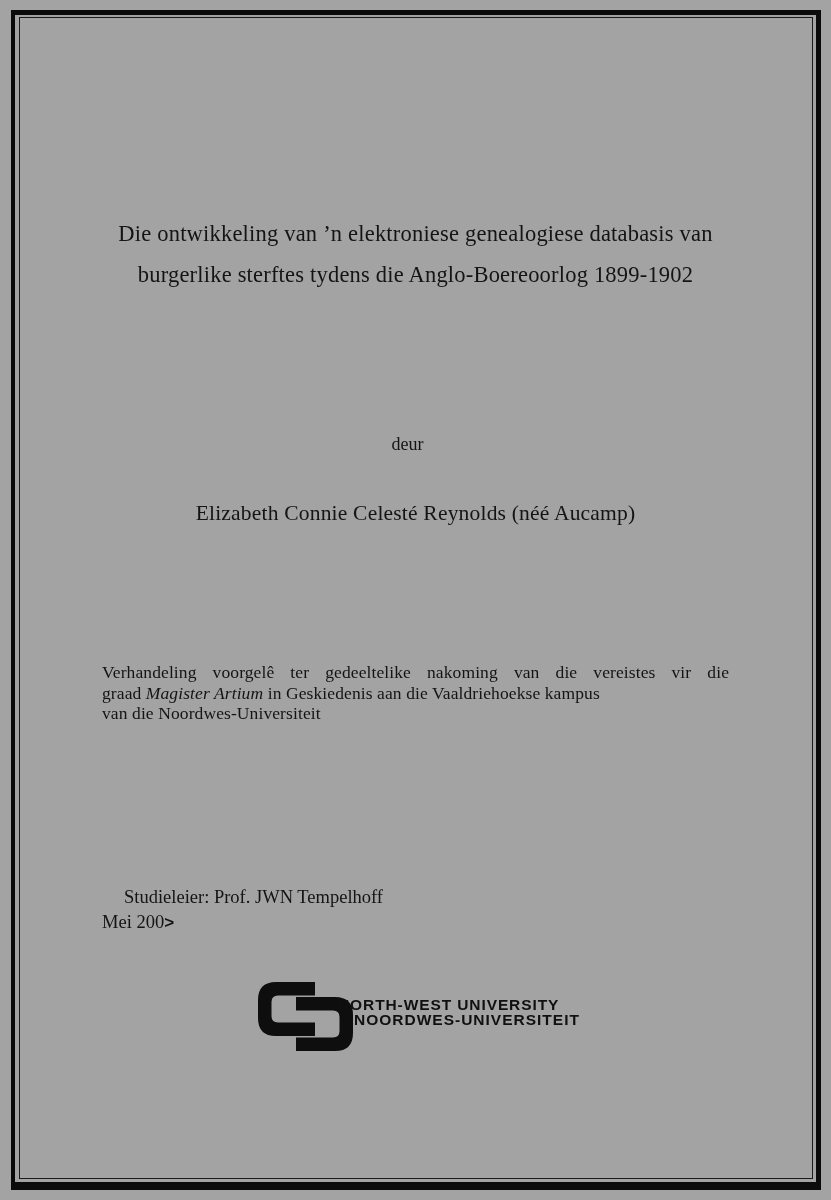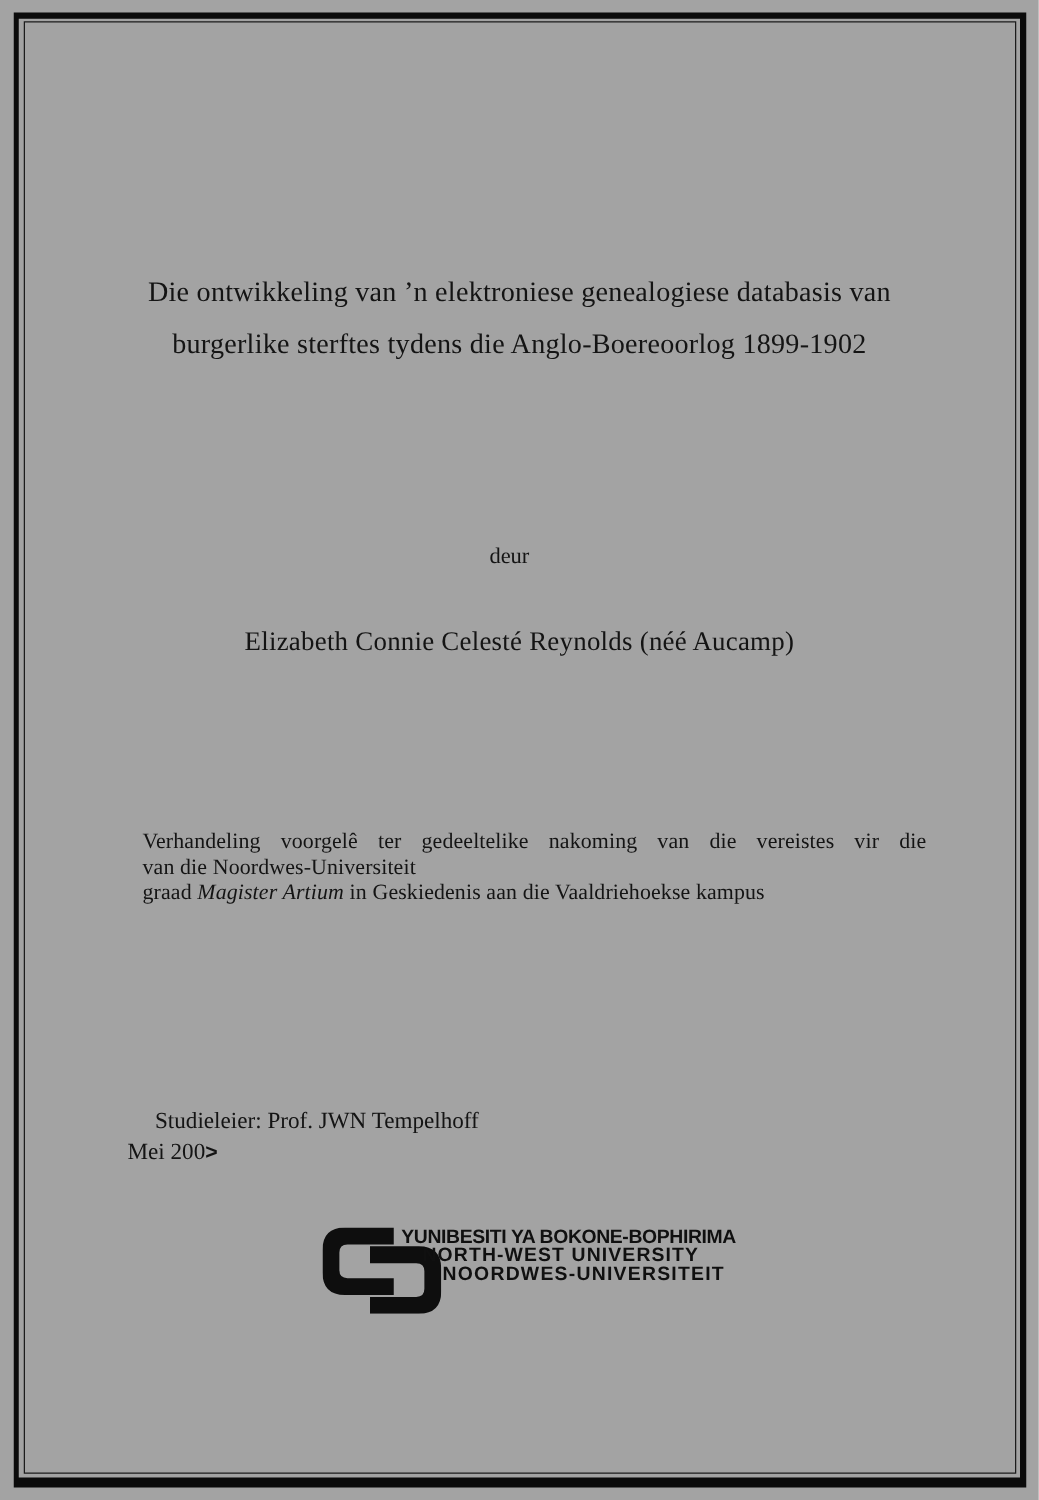--- a/index.html
+++ b/index.html
@@ -48,21 +48,20 @@
     font-size: 21.5px;
     letter-spacing: 0.2px;
   }
   .statement {
     position: absolute;
     left: 102px; top: 662px;
     width: 627px;
     font-size: 17.5px;
     line-height: 20.6px;
     letter-spacing: 0.1px;
-    margin-left: 12px;
   }
   .statement .justify-full {
     text-align: justify;
     text-align-last: justify;
   }
   .statement .italic { font-style: italic; }
   .supervisor {
     position: absolute;
     left: 102px; top: 887px;
     font-size: 18.5px;
@@ -107,30 +106,29 @@
     <div>Die ontwikkeling van ’n elektroniese genealogiese databasis van</div>
     <div>burgerlike sterftes tydens die Anglo-Boereoorlog 1899-1902</div>
   </div>
 
   <div class="byline">deur</div>
 
   <div class="author">Elizabeth Connie Celesté Reynolds (néé Aucamp)</div>
 
   <div class="statement">
     <div class="justify-full">Verhandeling voorgelê ter gedeeltelike nakoming van die vereistes vir die</div>
+    <div><span>graad </span><span class="italic">Magister Artium</span><span> in Geskiedenis aan die Vaaldriehoekse kampus</span></div>
     <div>van die Noordwes-Universiteit</div>
-    <div><span>graad </span><span class="italic">Magister Artium</span><span> in Geskiedenis aan die Vaaldriehoekse kampus</span></div>
   </div>
 
   <div class="supervisor">Studieleier: Prof. JWN Tempelhoff</div>
 
   <div class="date-line"><span>Mei 200</span><span class="date-glyph">&gt;</span></div>
 
   <svg class="logo-mark" viewBox="0 0 95 69" xmlns="http://www.w3.org/2000/svg" aria-hidden="true">
     <path fill="#0e0e0e" d="M57,0 H18 Q0,0 0,18 V36 Q0,54 18,54 H57 V40.5 H20 Q13.5,40.5 13.5,34 V20 Q13.5,13.5 20,13.5 H57 Z"></path>
     <path fill="#0e0e0e" d="M38,15 H77 Q95,15 95,33 V51 Q95,69 77,69 H38 V55.5 H75 Q81.5,55.5 81.5,49 V35 Q81.5,28.5 75,28.5 H38 Z"></path>
   </svg>
 
-  <div class="logo-text logo-line1">YUNIBESITI YA BOKONE-BOPHIRIMA</div>
   <div class="logo-text logo-line2">NORTH-WEST UNIVERSITY</div>
   <div class="logo-text logo-line3">NOORDWES-UNIVERSITEIT</div>
 
 </div>
 
 </body></html>

